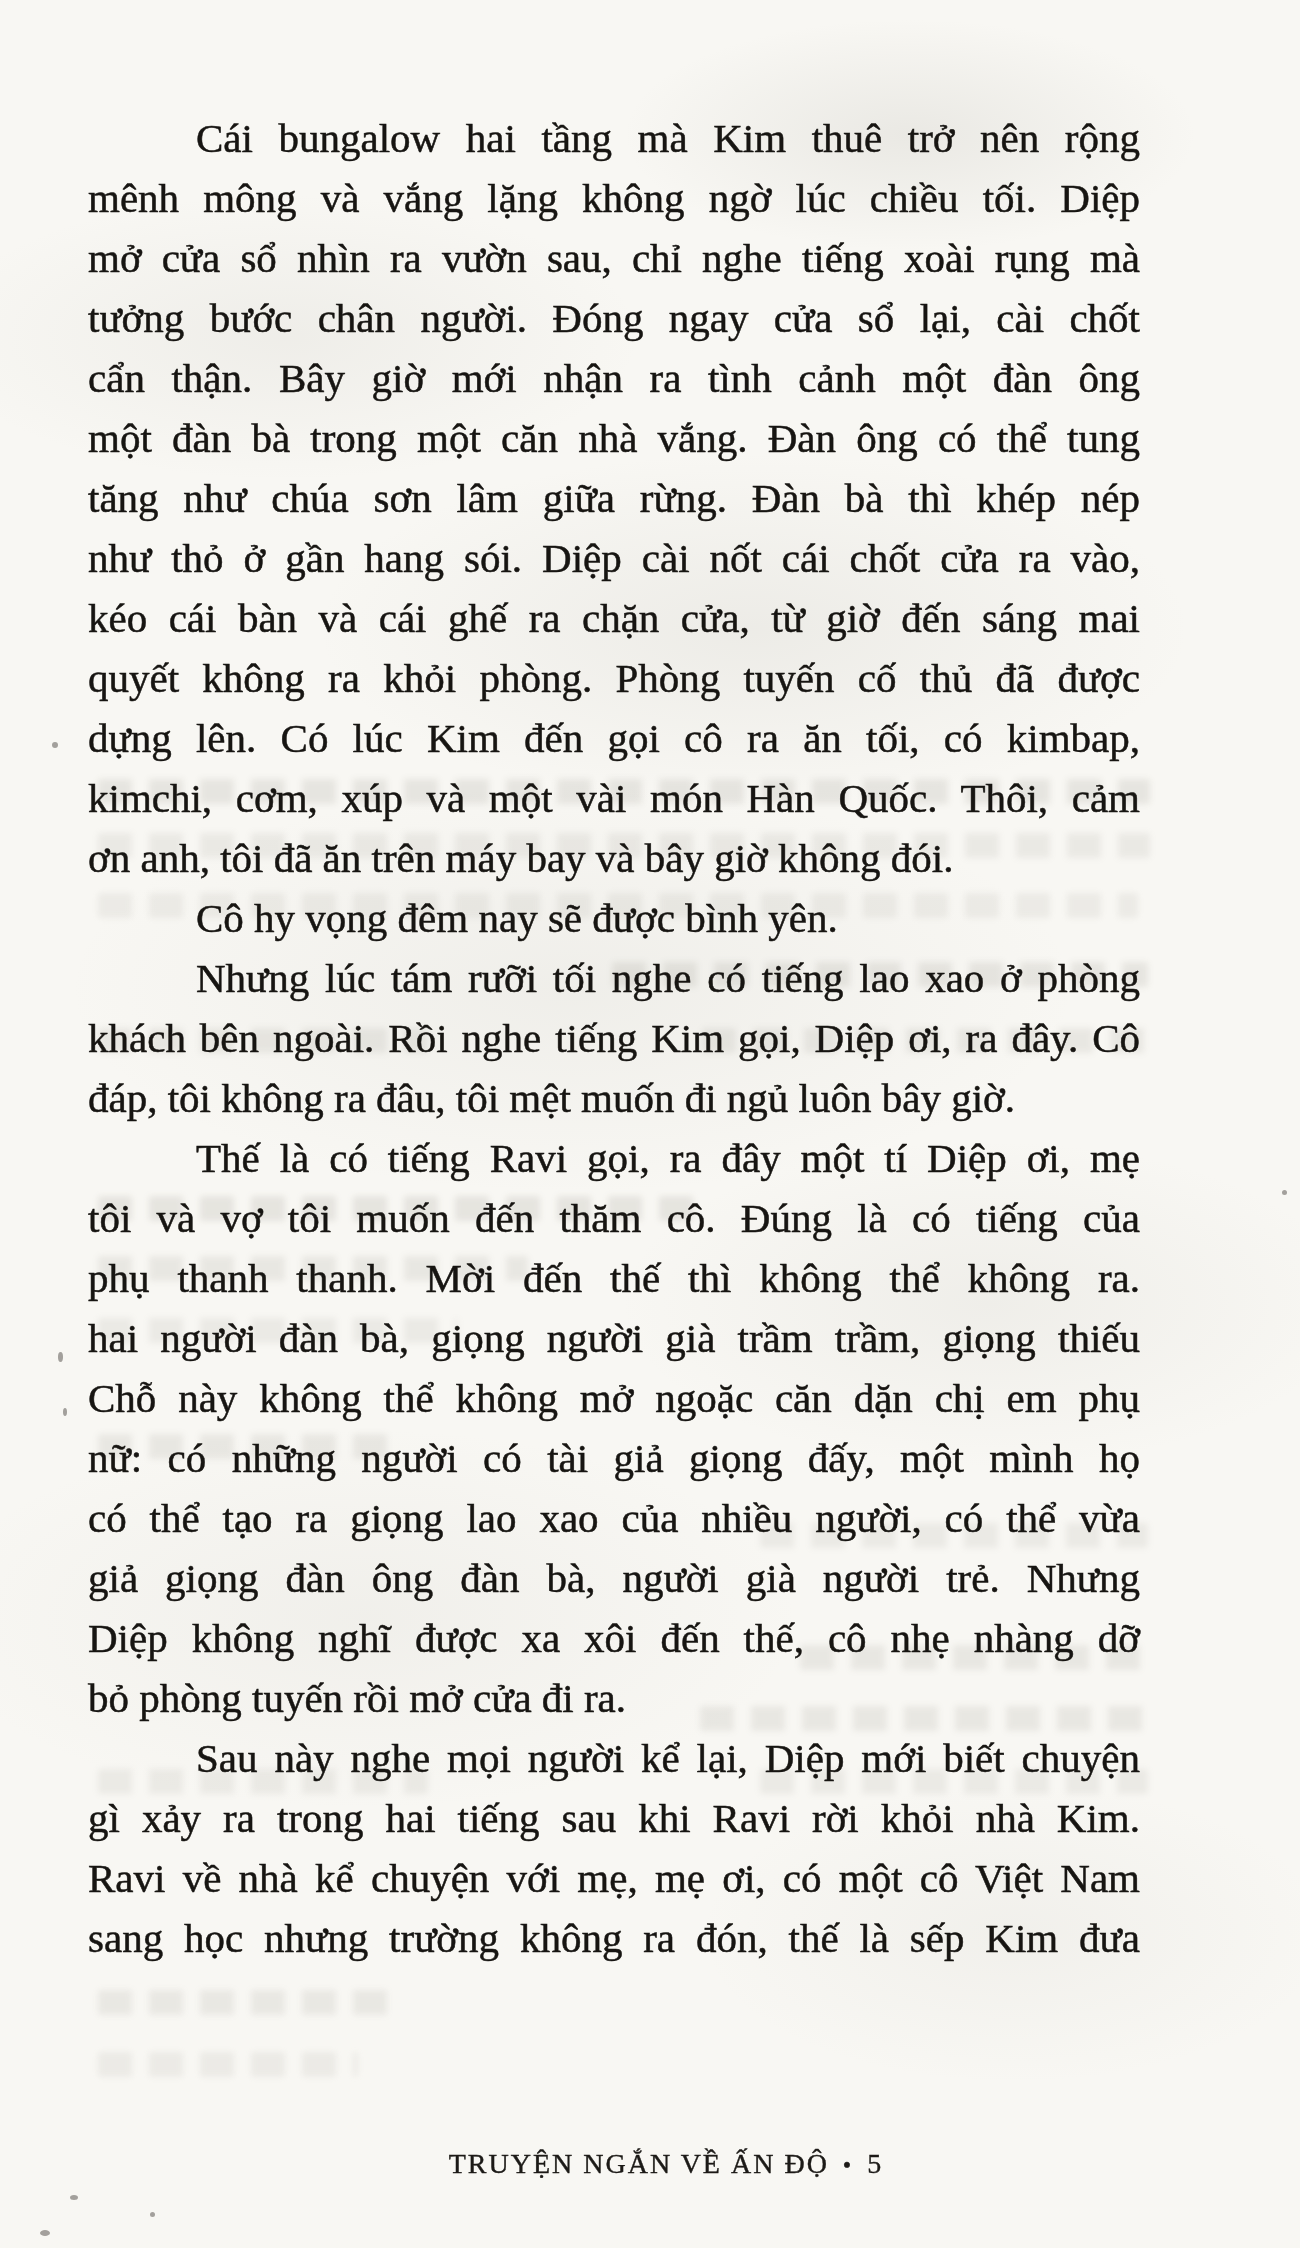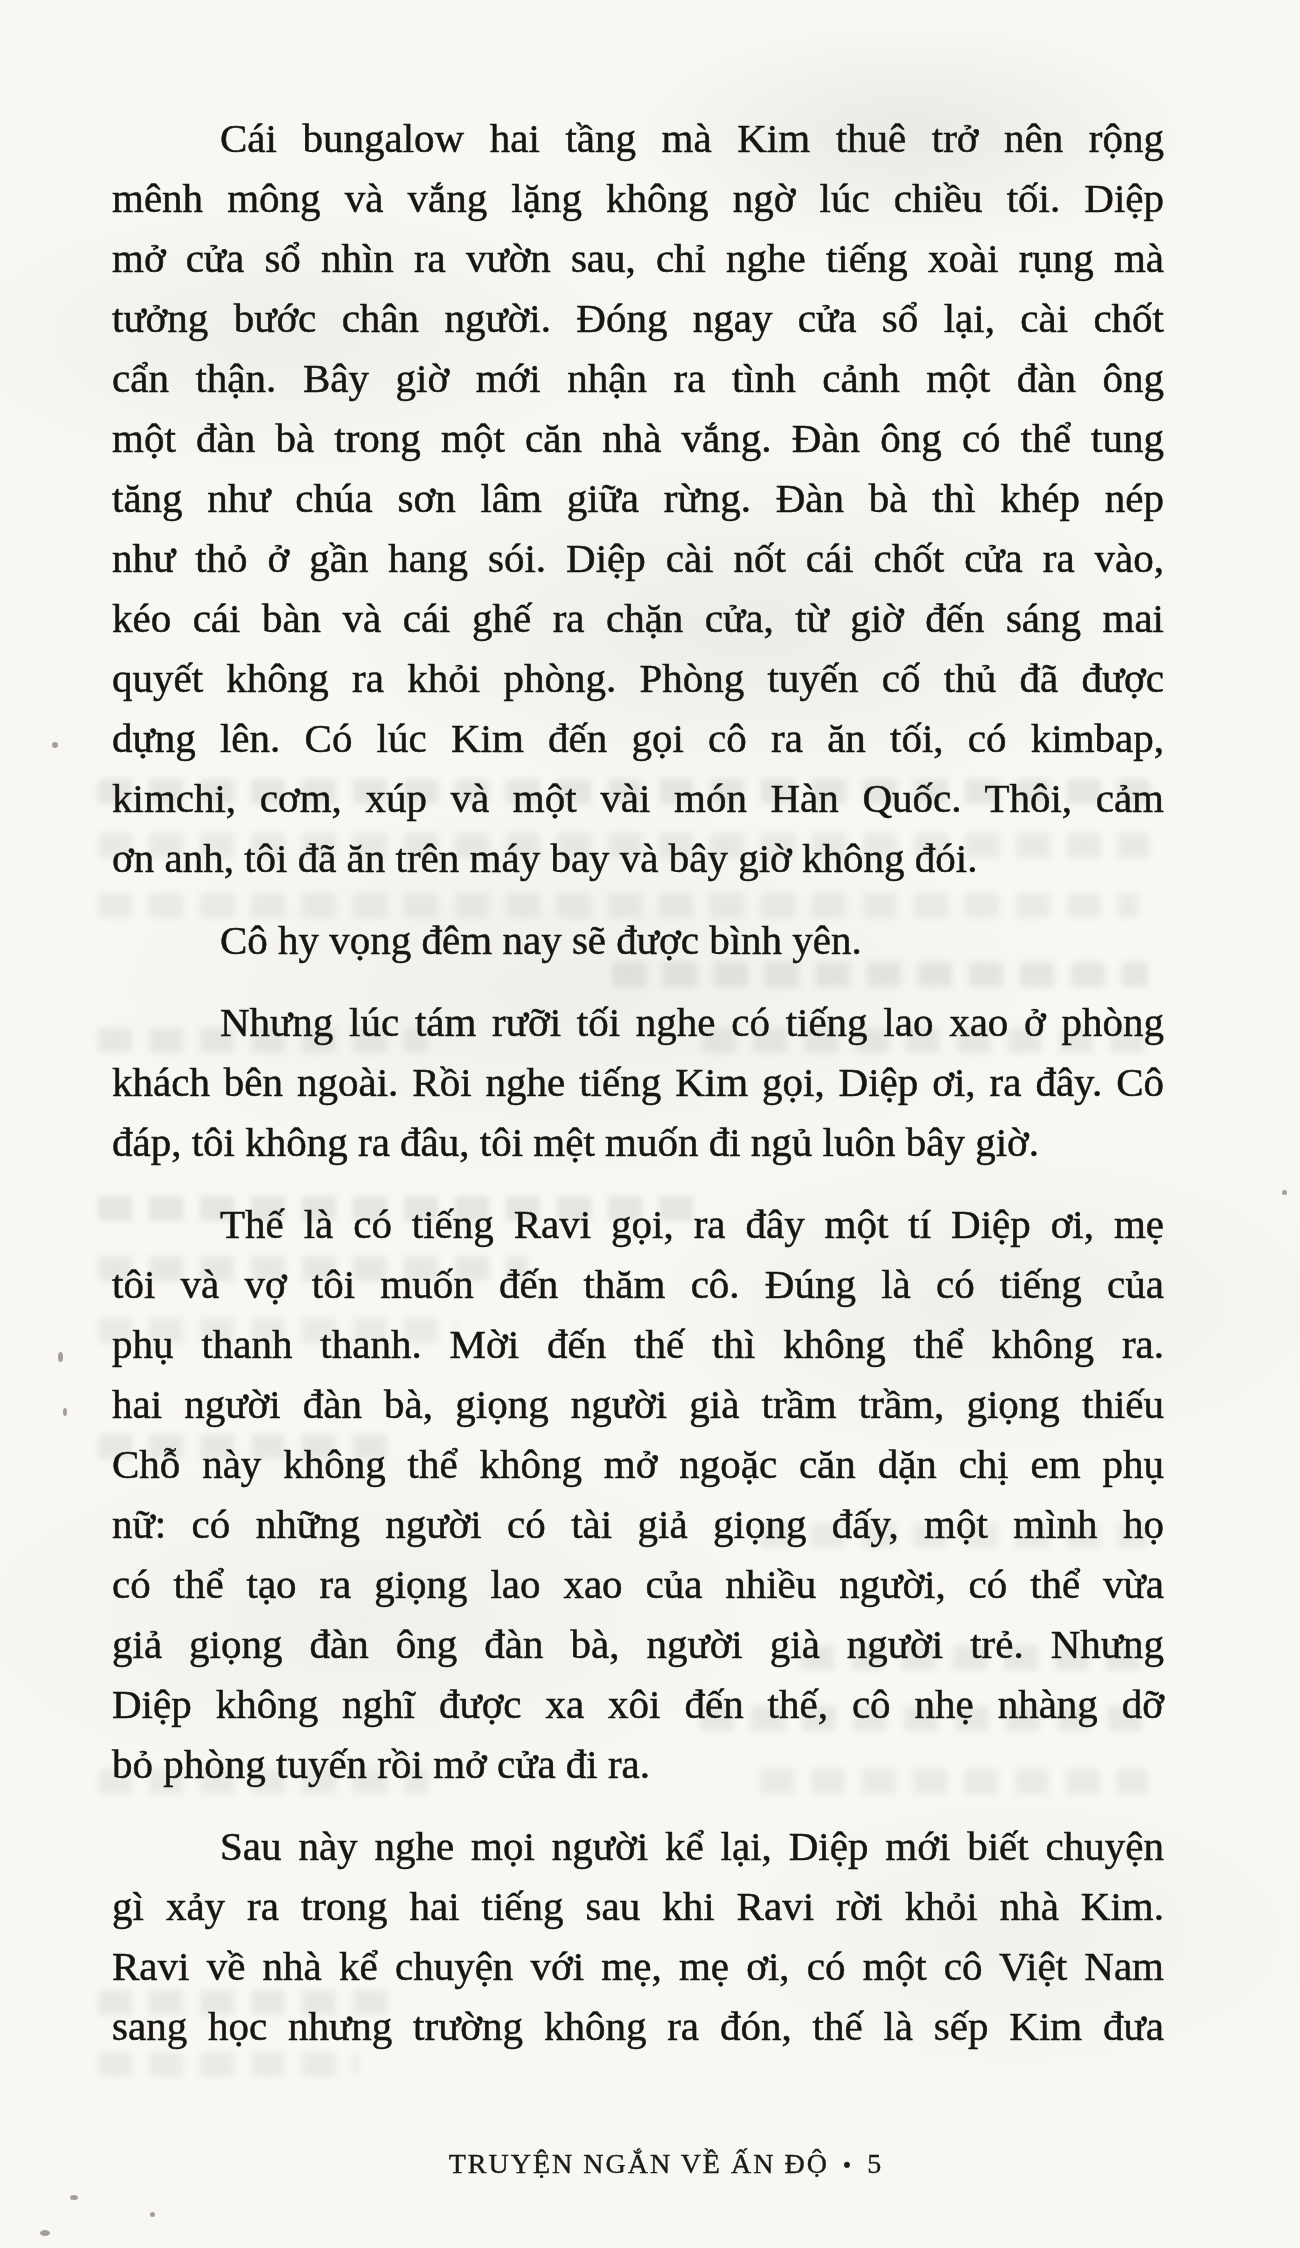--- a/index.html
+++ b/index.html
@@ -14,29 +14,29 @@
       radial-gradient(ellipse 520px 210px at 22% 15%, rgba(190,188,180,.16), transparent 68%),
       radial-gradient(ellipse 640px 260px at 58% 28%, rgba(186,184,176,.18), transparent 68%),
       radial-gradient(ellipse 740px 300px at 44% 44%, rgba(186,184,176,.14), transparent 68%),
       radial-gradient(ellipse 540px 240px at 76% 58%, rgba(188,186,178,.15), transparent 68%),
       radial-gradient(ellipse 640px 280px at 28% 72%, rgba(190,188,180,.13), transparent 68%),
       radial-gradient(ellipse 460px 220px at 78% 86%, rgba(190,188,180,.12), transparent 68%);
     font-family: "Liberation Serif", "DejaVu Serif", serif;
   }
   .textblock {
     position: absolute;
-    left: 112px;
+    left: 88px;
     top: 108px;
     width: 1052px;
     font-size: 41px;
     line-height: 60px;
     color: #171512;
     -webkit-text-stroke: 0.5px #171512;
   }
-  .para + .para { margin-top: 22px; }
+  .para + .para { }
   .line { text-align: justify; text-align-last: justify; }
   .line.last { text-align: left; text-align-last: left; }
   .line.indent { text-indent: 108px; }
   .footer {
     position: absolute;
     top: 2148px;
     left: 16px;
     width: 1300px;
     text-align: center;
     font-size: 28px;

